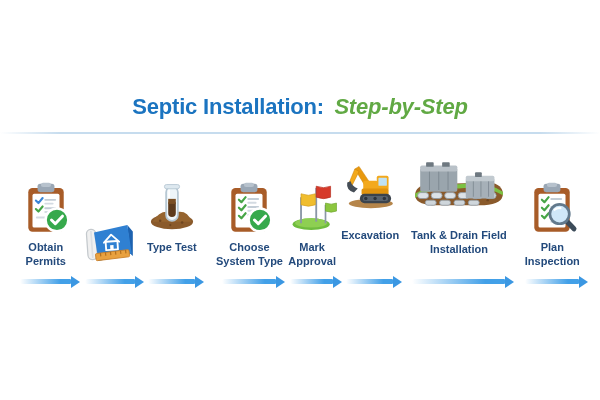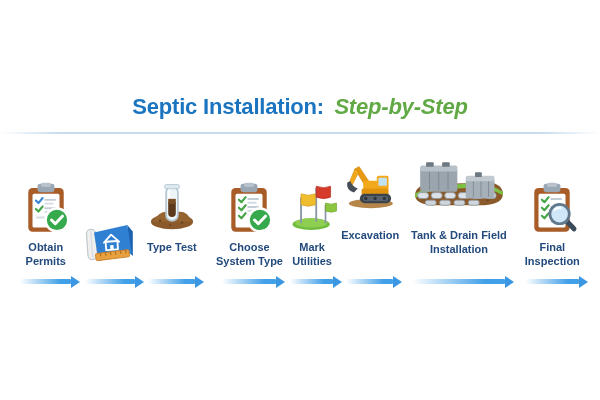--- a/index.html
+++ b/index.html
@@ -255,21 +255,21 @@
         <span class="arrow-head"></span>
       </div>
     </div>
 
     <div class="step" style="width: 56px;">
       <div class="icon-wrap">
         <svg class="icon" viewBox="0 0 64 64">
             <use href="#sym-flags-icon"></use>
           </svg>
       </div>
-      <div class="step-label">Mark Utilities</div>
+      <div class="step-label">Mark Approval</div>
       <div class="arrow">
         <span class="arrow-head"></span>
       </div>
     </div>
 
     <div class="step" style="width: 60px; gap: 12px;">
       <div class="icon-wrap">
         <svg class="icon" viewBox="0 0 64 64">
             <use href="#sym-excavator-icon"></use>
           </svg>
@@ -291,20 +291,20 @@
         <span class="arrow-head"></span>
       </div>
     </div>
 
     <div class="step" style="width: 70px;">
       <div class="icon-wrap">
         <svg class="icon" viewBox="0 0 64 64">
             <use href="#sym-clipboard-magnifier-icon"></use>
           </svg>
       </div>
-      <div class="step-label">Final Inspection</div>
+      <div class="step-label">Plan Inspection</div>
       <div class="arrow">
         <span class="arrow-head"></span>
       </div>
     </div>
   </div>
 
 </div>
 
 </body></html>

